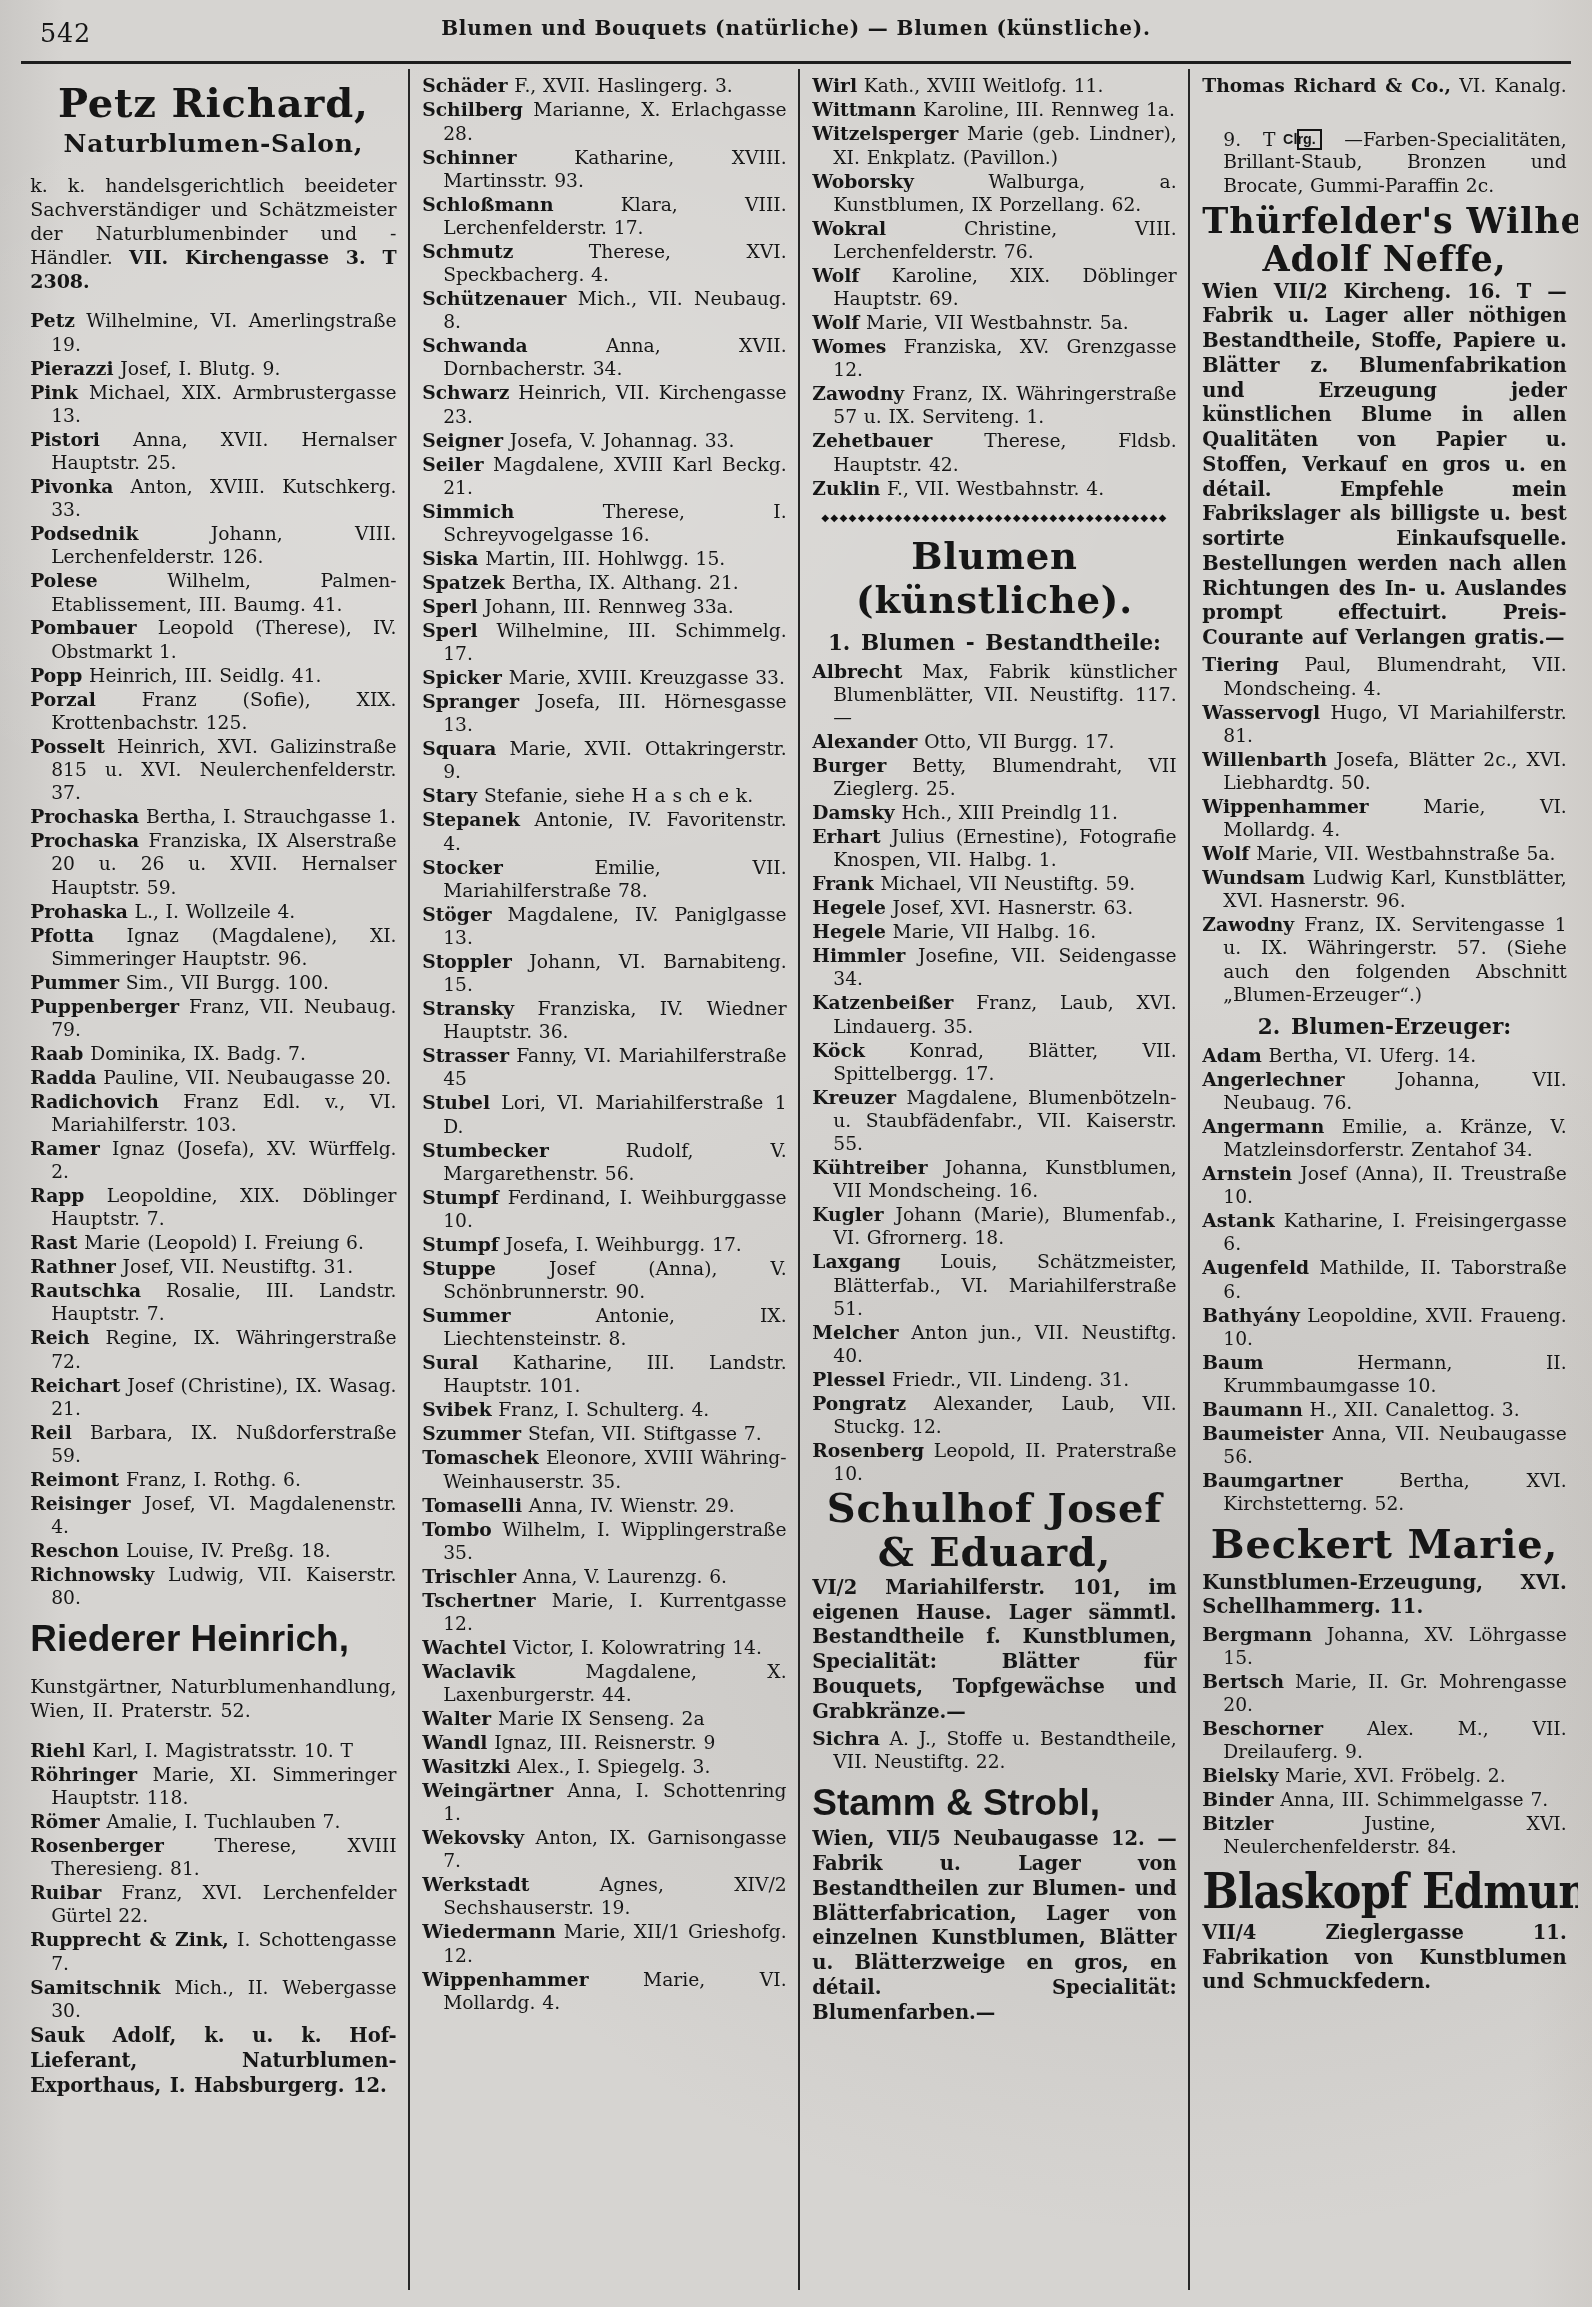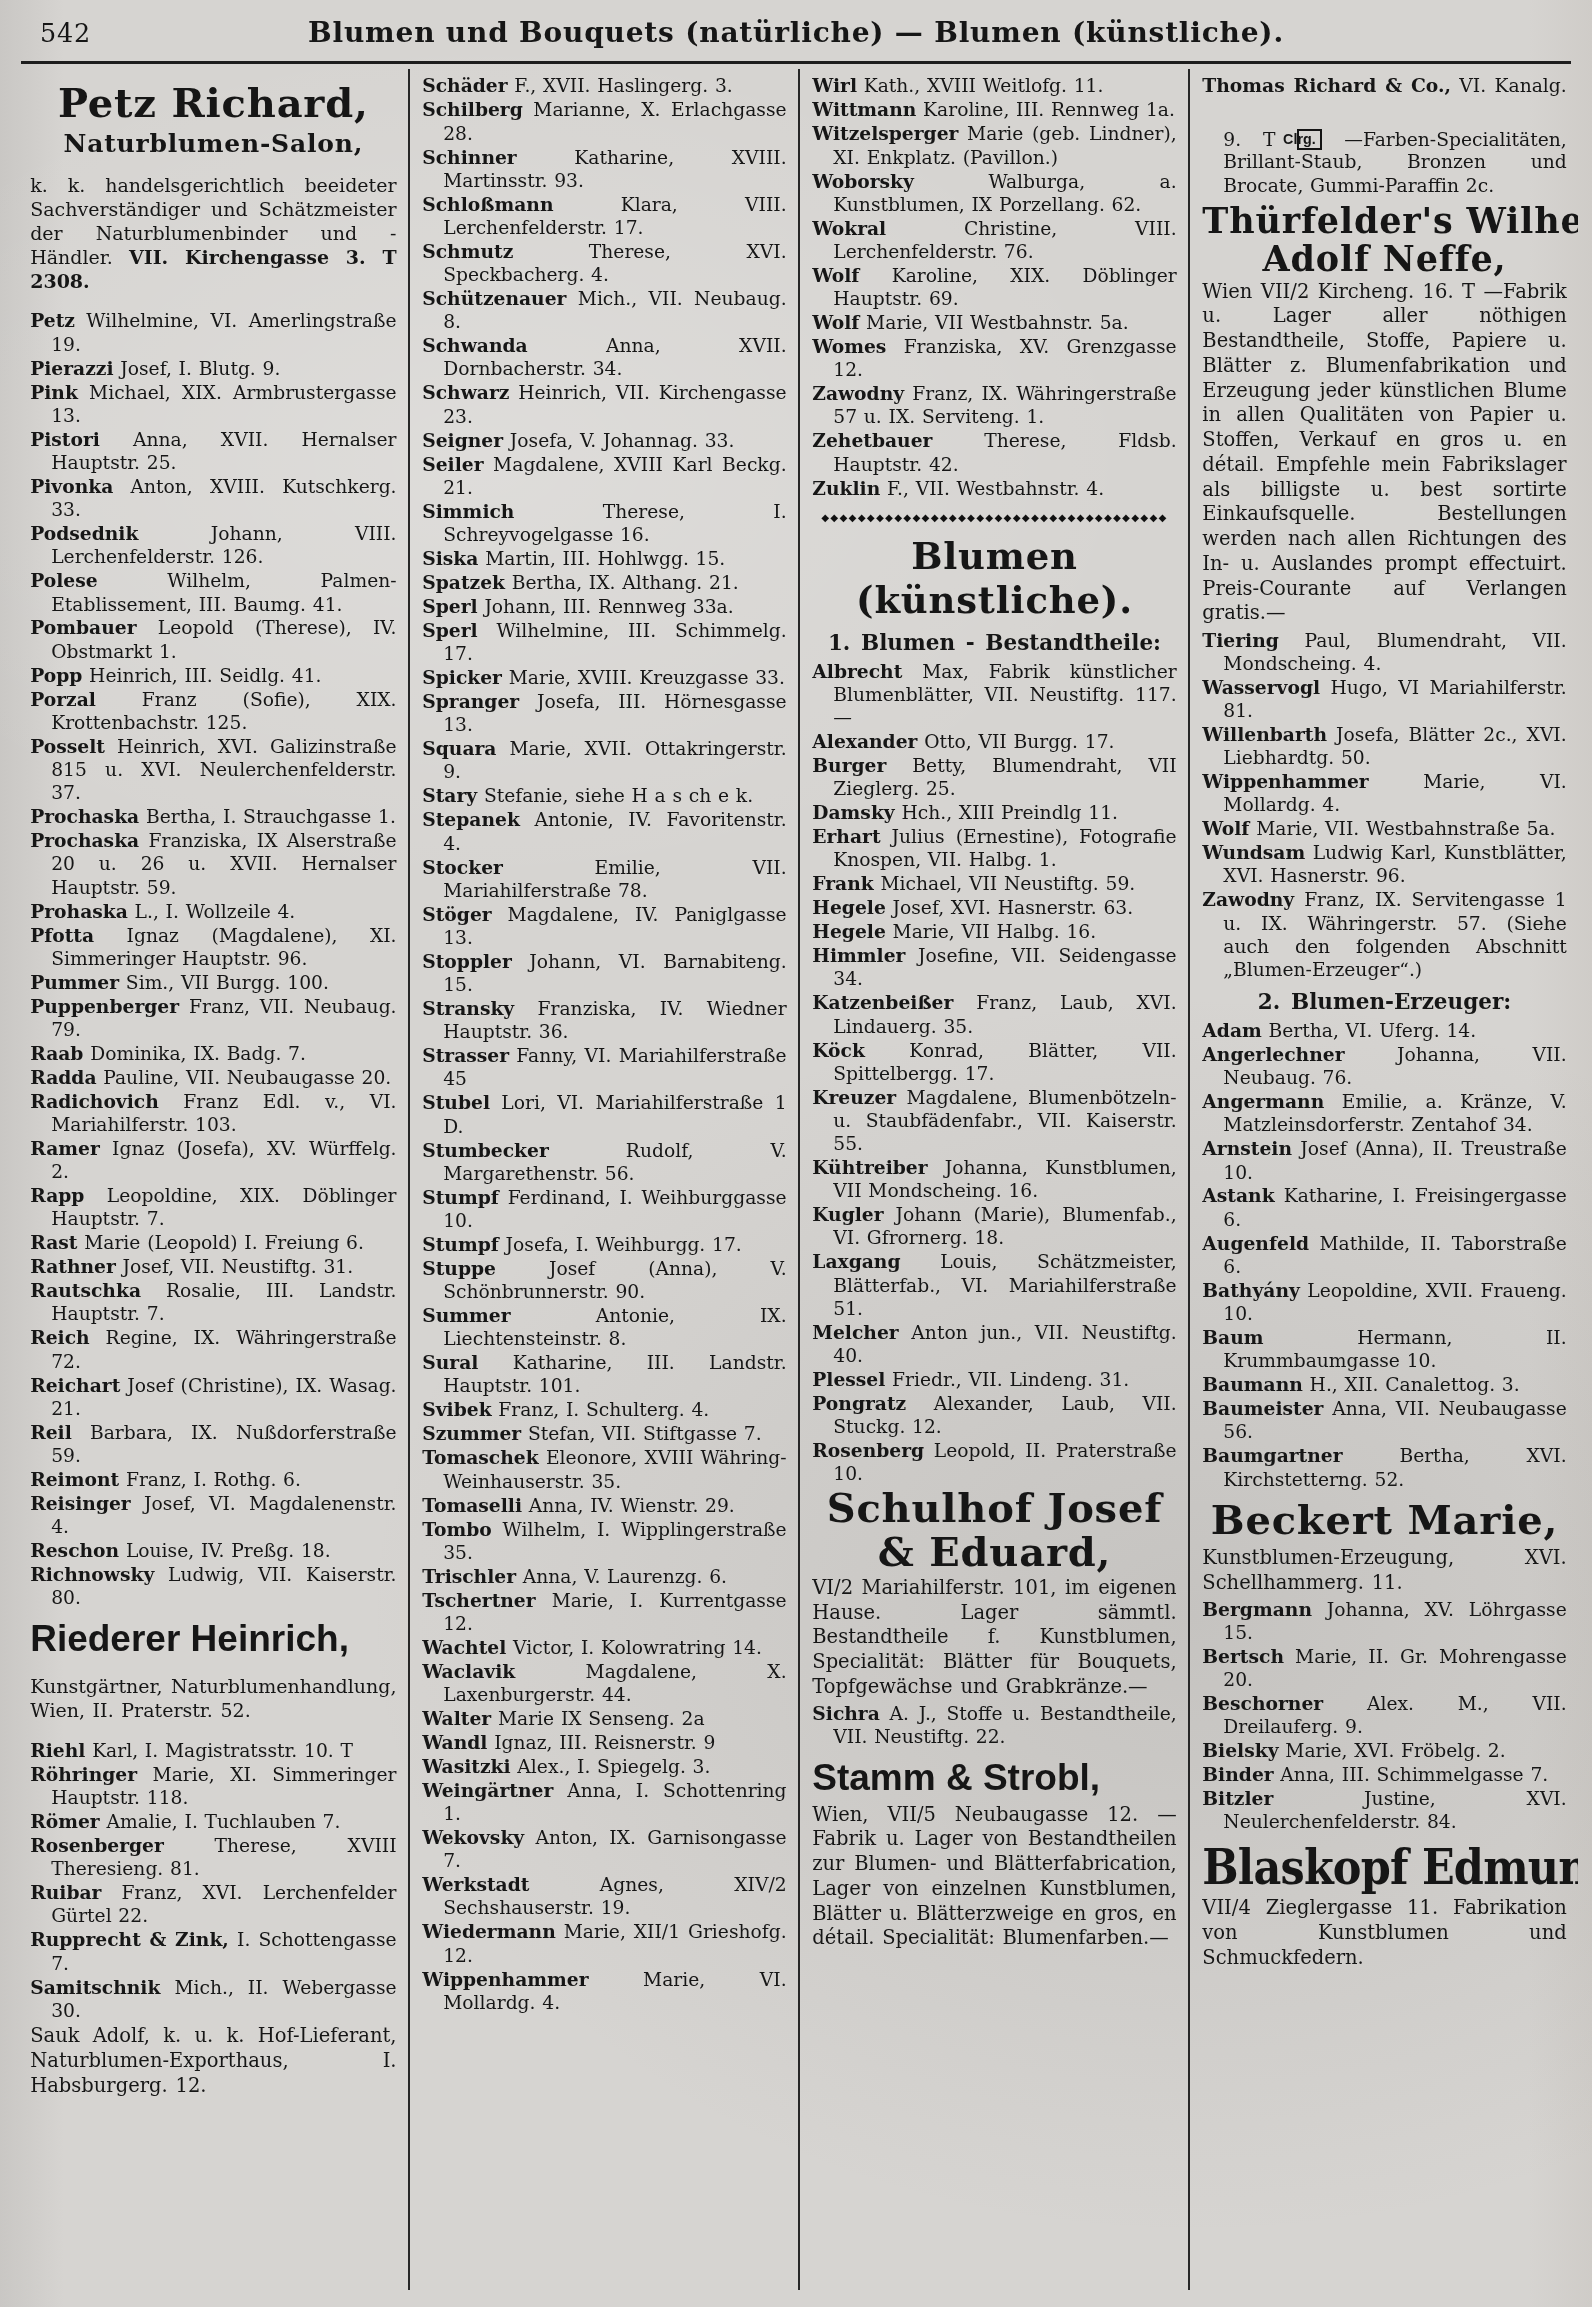--- a/index.html
+++ b/index.html
@@ -10,37 +10,37 @@
         background:
           radial-gradient(ellipse 1115px 716px at 30% 20%, rgba(255,255,255,.20), rgba(0,0,0,0) 60%),
           radial-gradient(ellipse 1274px 955px at 75% 70%, rgba(120,118,115,.18), rgba(0,0,0,0) 65%),
           linear-gradient(90deg, #c9c7c4 0%, #d6d4d1 4%, #d6d4d1 96%, #cfccc8 100%),
           #d4d2cf;}
   
   .header{position:relative;height:61px;margin:0 21px 4.8px 21px;
           border-bottom:3.2px solid #1d1d1d;}
   .pagenum{position:absolute;left:19px;top:17.5px;font-size:25.5px;font-weight:normal;letter-spacing:0.8px;}
   .ptitle{position:absolute;left:0;right:0;top:16px;text-align:center;
-          font-size:28px;font-weight:bold;letter-spacing:0.8px;}
+          font-size:20px;font-weight:bold;letter-spacing:0.8px;}
   
   .cols{display:grid;grid-template-columns:1fr 1fr 1fr 1fr;
         margin:4.8px 14.3px 0 17.5px;height:2221px;overflow:hidden;}
   .col{padding:4.8px 11px 0 12.7px;overflow:hidden;}
   .col + .col{border-left:2.4px solid #272727;}
   
   .entry{font-size:18.7px;line-height:1.24;text-align:justify;
          text-indent:-21px;padding-left:21px;margin:0.8px 0;
          word-spacing:0.8px;}
   .entry .en{font-weight:bold;}
   .badge{display:inline-block;border:2.4px solid #141414;padding:0 4.8px 0.8px 4.8px;
          font-size:14.3px;font-weight:bold;line-height:1.15;vertical-align:1.6px;
          font-family:"Liberation Sans", sans-serif;margin-top:31px;}
   .ad{font-size:19px;line-height:1.26;text-align:justify;margin:16px 0;word-spacing:1.6px;}
   .ad b{font-weight:bold;}
-  .adbold{font-size:19.5px;line-height:1.27;font-weight:normal;text-align:justify;
+  .adbold{font-size:19.5px;line-height:1.27;font-weight:bold;text-align:justify;
           margin:2.4px 0;word-spacing:1.6px;}
   .bigser{font-size:40px;line-height:1.06;font-weight:bold;text-align:center;
           letter-spacing:0.8px;margin:8px 0 4.8px 0;white-space:nowrap;}
   .bigser.sz2{font-size:40px;}
   .bigser.sz3{font-size:35px;margin:4.8px 0 1.6px 0;}
   .bigser.tight{margin:1.6px 0 1.6px 0;}
   .bigsans{font-family:"Liberation Sans", sans-serif;font-size:37px;line-height:1.08;
            font-weight:bold;margin:9.6px 0 4.8px 0;white-space:nowrap;}
   .bigfrak{font-size:43px;line-height:1.05;font-weight:bold;text-align:center;
            letter-spacing:-0.8px;margin:11px 0 6.4px 0;white-space:nowrap;

